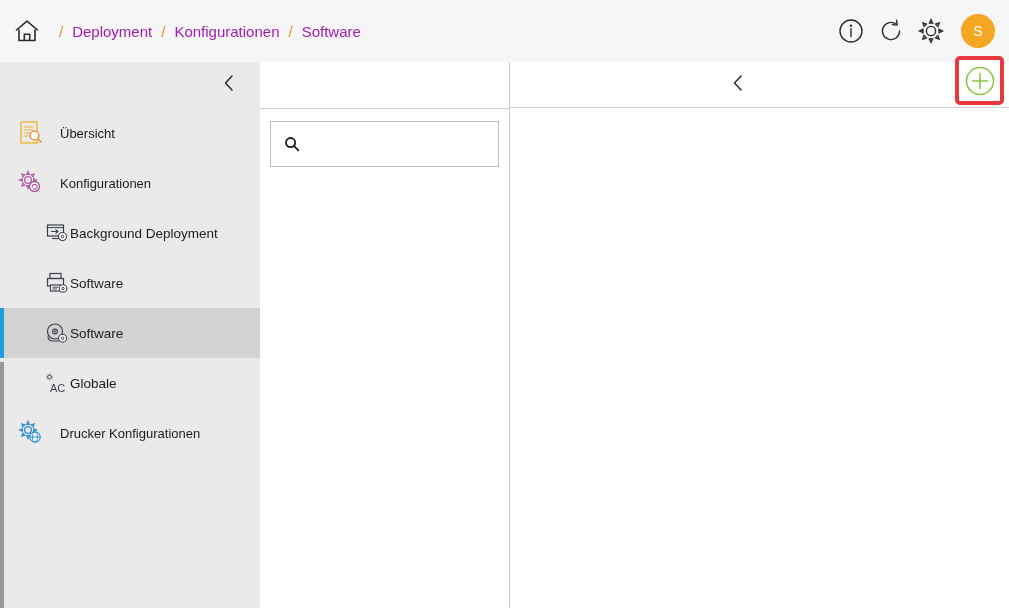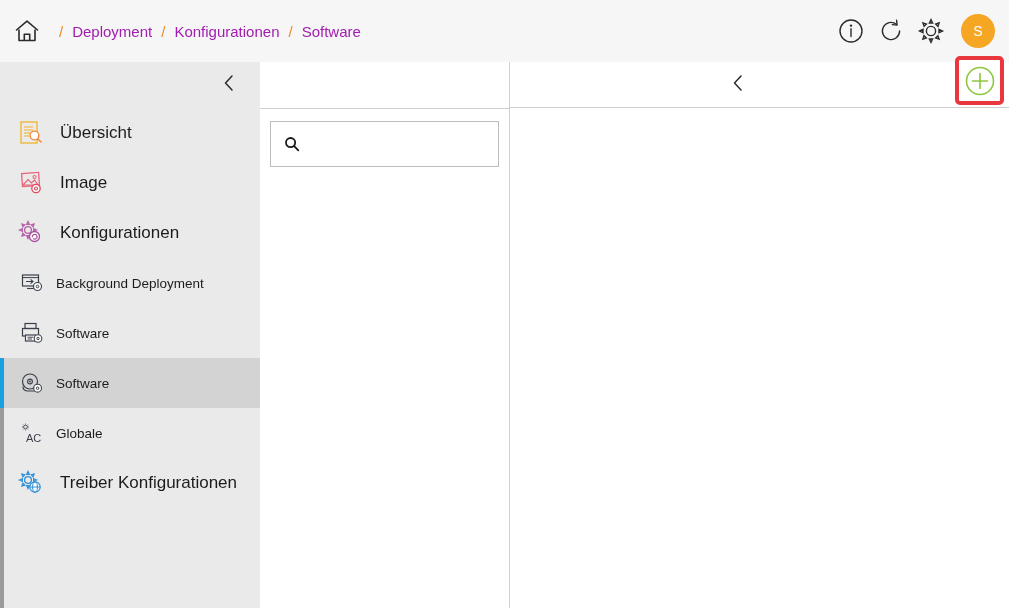--- a/index.html
+++ b/index.html
@@ -122,41 +122,41 @@
   .nav-item .nav-icon {
     width: 34px;
     height: 30px;
     display: flex;
     align-items: center;
     justify-content: center;
     flex: 0 0 34px;
     margin-right: 12px;
   }
   .nav-item .nav-label {
-    font-size: 17px;
+    font-size: 13px;
     color: #1c1c1c;
     white-space: nowrap;
   }
   .nav-sub {
     display: flex;
     align-items: center;
     height: 50px;
-    padding-left: 20px;
+    padding-left: 44px;
     box-sizing: border-box;
     cursor: pointer;
     position: relative;
   }
   .nav-sub .nav-icon {
     width: 26px;
     height: 24px;
     display: flex;
     align-items: center;
-    justify-content: flex-start;
+    justify-content: center;
     flex: 0 0 26px;
-    margin-right: 10px;
+    margin-right: 0;
   }
   .nav-sub .nav-label {
     font-size: 13.5px;
     color: #1c1c1c;
     white-space: nowrap;
   }
   .nav-sub.selected {
     background: #d3d3d3;
   }
   .subtree-rail {
@@ -359,32 +359,20 @@
             <rect x="4" y="3" width="16" height="21" fill="none" stroke="#f0b429" stroke-width="1.3"></rect>
             <path d="M7 8 H16 M7 11 H16 M7 14 H14 M7 17 H12" stroke="#f0b429" stroke-width="1.1" fill="none"></path>
             <circle cx="17.5" cy="16.5" r="4.4" fill="#ffffff" stroke="#ef8b3c" stroke-width="1.4"></circle>
             <path d="M20.8 19.8 L24 23" stroke="#ef8b3c" stroke-width="1.6" stroke-linecap="round"></path>
           </svg>
         </span>
         <span class="nav-label">Übersicht</span>
       </div>
 
 
-      <div class="nav-item">
-        <span class="nav-icon">
-          <svg width="28" height="28" viewBox="0 0 28 28" aria-hidden="true">
-            <rect x="5" y="4" width="17" height="13" fill="none" stroke="#e8657a" stroke-width="1.3" transform="rotate(-4 13 10)"></rect>
-            <path d="M6 16 L11 10.5 L14.5 14 L17.5 11 L21 16 Z" fill="none" stroke="#e8657a" stroke-width="1.2"></path>
-            <circle cx="17.5" cy="8" r="1.5" fill="none" stroke="#e8657a" stroke-width="1.1"></circle>
-            <circle cx="19" cy="19.5" r="4.2" fill="#ffffff" stroke="#e0485f" stroke-width="1.3"></circle>
-            <circle cx="19" cy="19.5" r="1.5" fill="none" stroke="#e0485f" stroke-width="1.1"></circle>
-          </svg>
-        </span>
-        <span class="nav-label">Image</span>
-      </div>
 
       <div class="nav-item">
         <span class="nav-icon">
           <svg width="30" height="30" viewBox="0 0 30 30" aria-hidden="true">
             <g fill="none" stroke="#b濃"></g>
             <g fill="none" stroke="#b560a8" stroke-width="1.3">
               <circle cx="12" cy="12" r="3.4"></circle>
               <path d="M12 3.5 L13.3 6.3 L10.7 6.3 Z"></path>
               <path d="M12 20.5 L10.7 17.7 L13.3 17.7 Z"></path>
               <path d="M3.5 12 L6.3 10.7 L6.3 13.3 Z"></path>
@@ -472,21 +460,21 @@
               <path d="M18 6 L17.1 8.7 L15.3 6.9 Z"></path>
               <path d="M6 18 L6.9 15.3 L8.7 17.1 Z"></path>
             </g>
             <circle cx="19" cy="19" r="5.2" fill="#ffffff" stroke="#2f8fd6" stroke-width="1.2"></circle>
             <g fill="none" stroke="#2f8fd6" stroke-width="1">
               <path d="M13.8 19 H24.2"></path>
               <ellipse cx="19" cy="19" rx="2.4" ry="5.2"></ellipse>
             </g>
           </svg>
         </span>
-        <span class="nav-label">Treiber Konfigurationen</span>
+        <span class="nav-label">Drucker Konfigurationen</span>
       </div>
     </div>
 
     <div class="listpanel">
       <div class="listpanel-head"></div>
       <div class="search-wrap">
         <div class="search-box">
           <span class="s-icon">
             <svg width="16" height="16" viewBox="0 0 16 16" aria-hidden="true">
               <circle cx="6.6" cy="6.6" r="4.6" fill="none" stroke="#1a1a1a" stroke-width="1.8"></circle>

